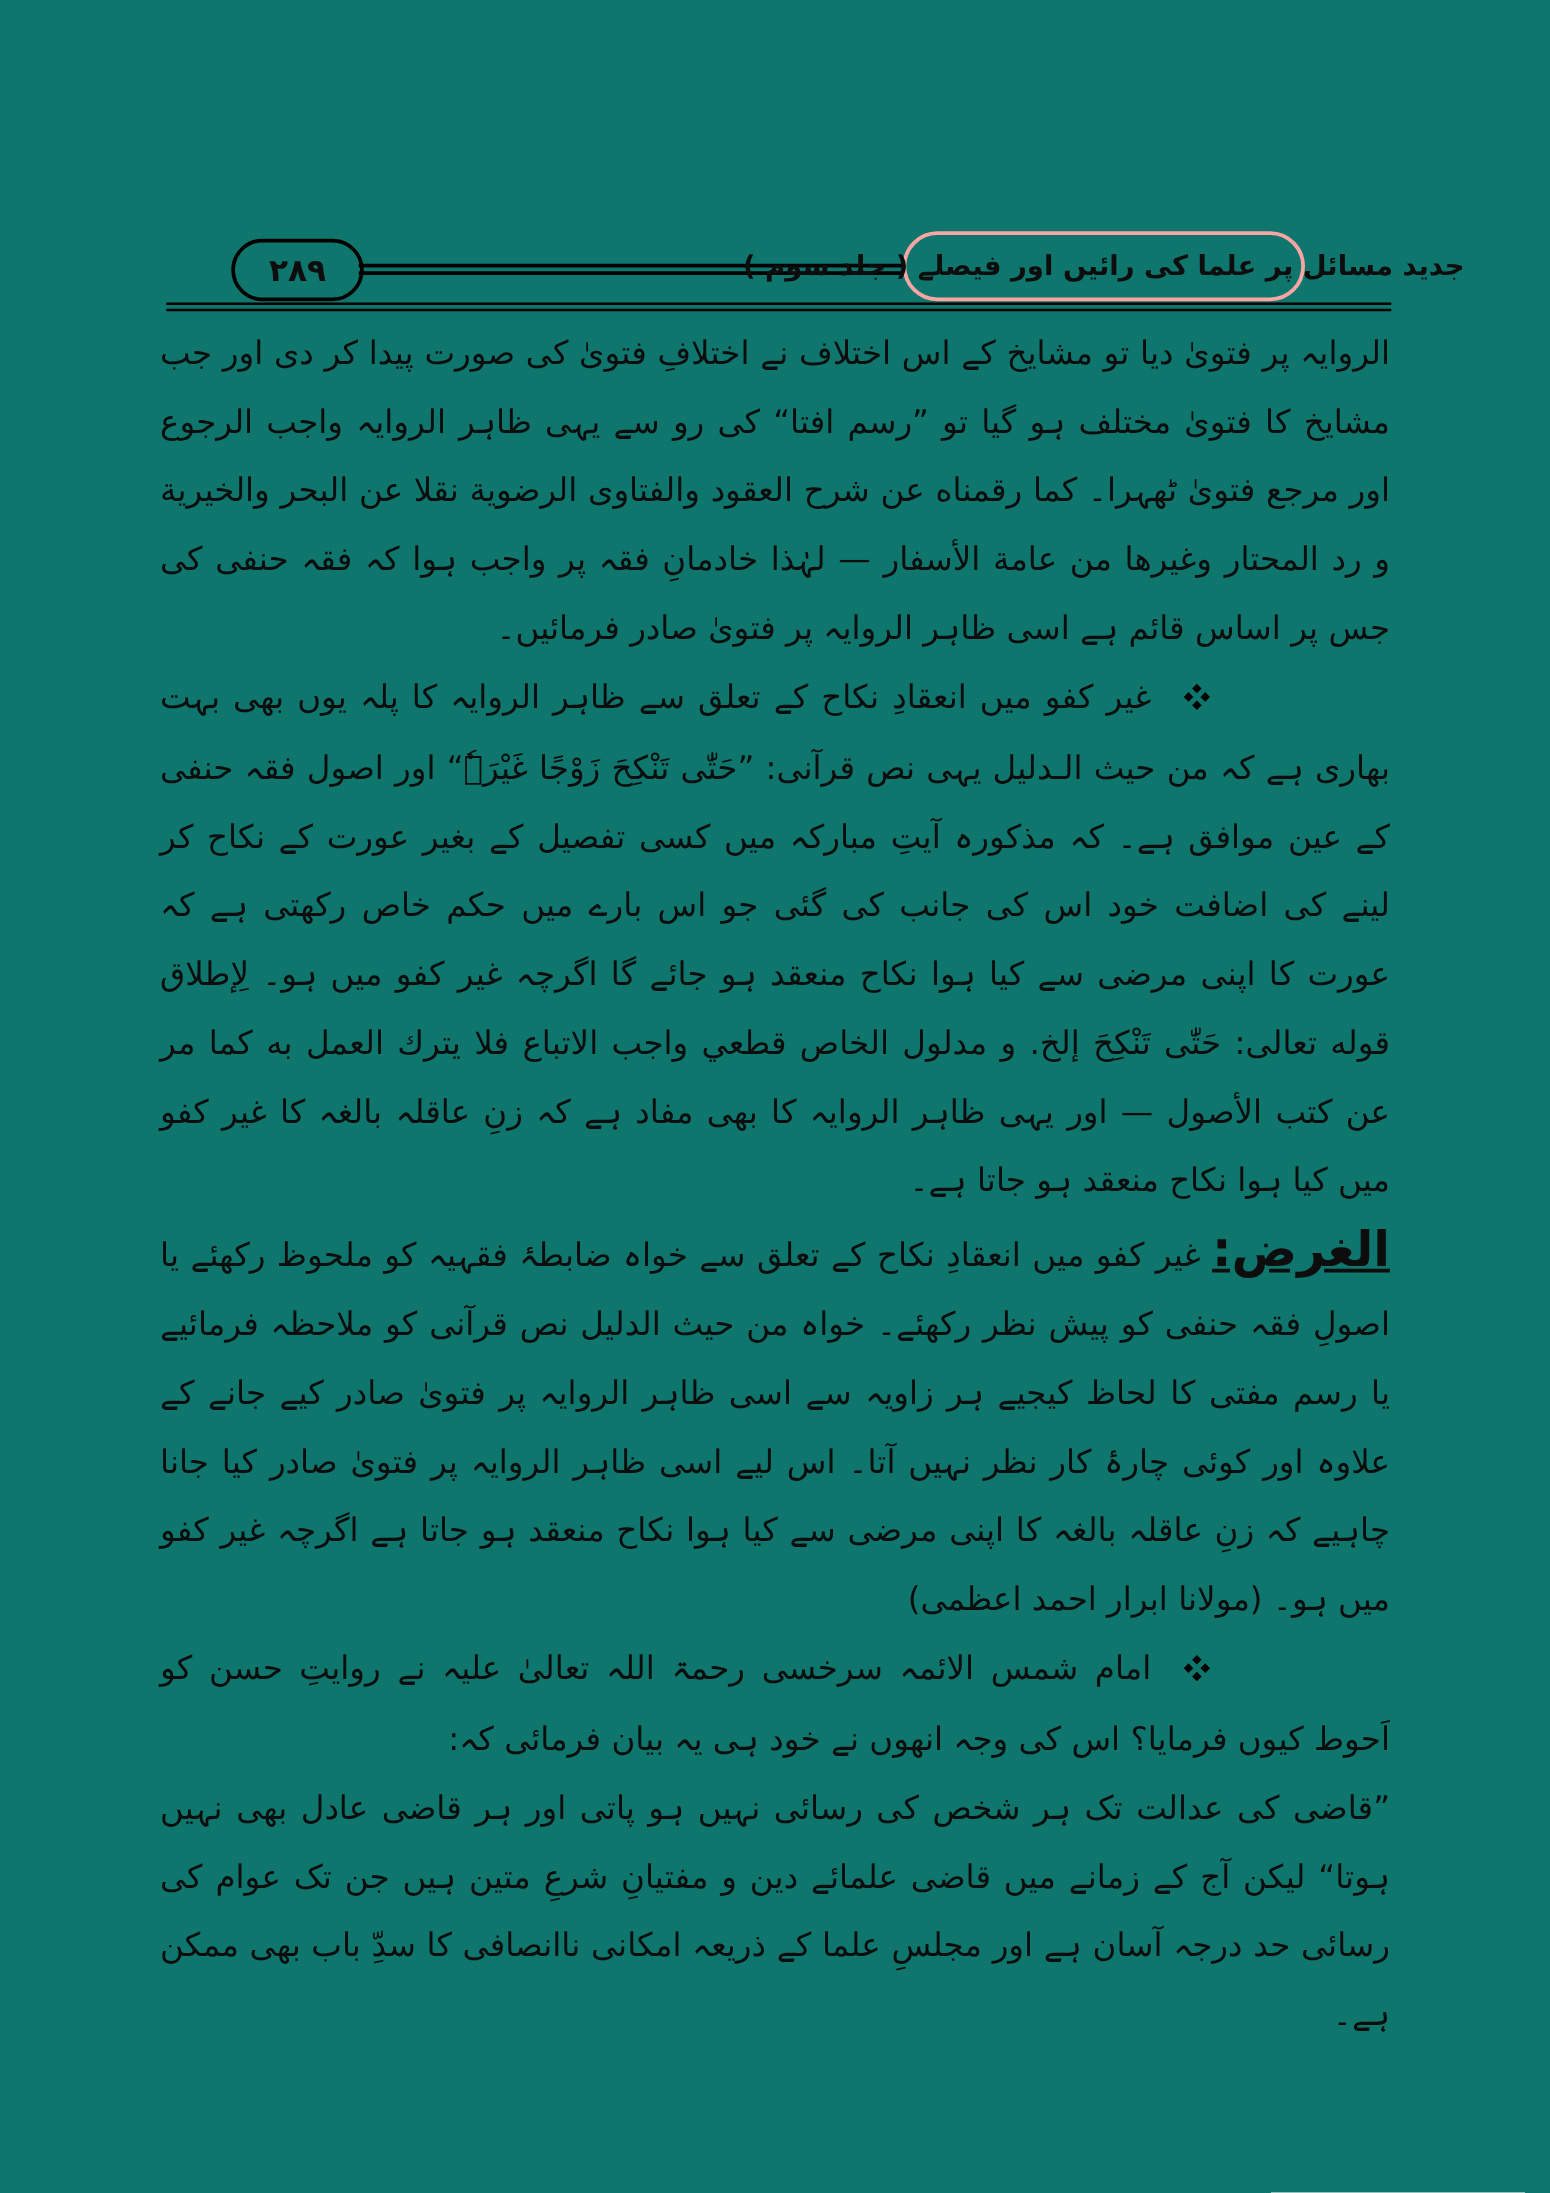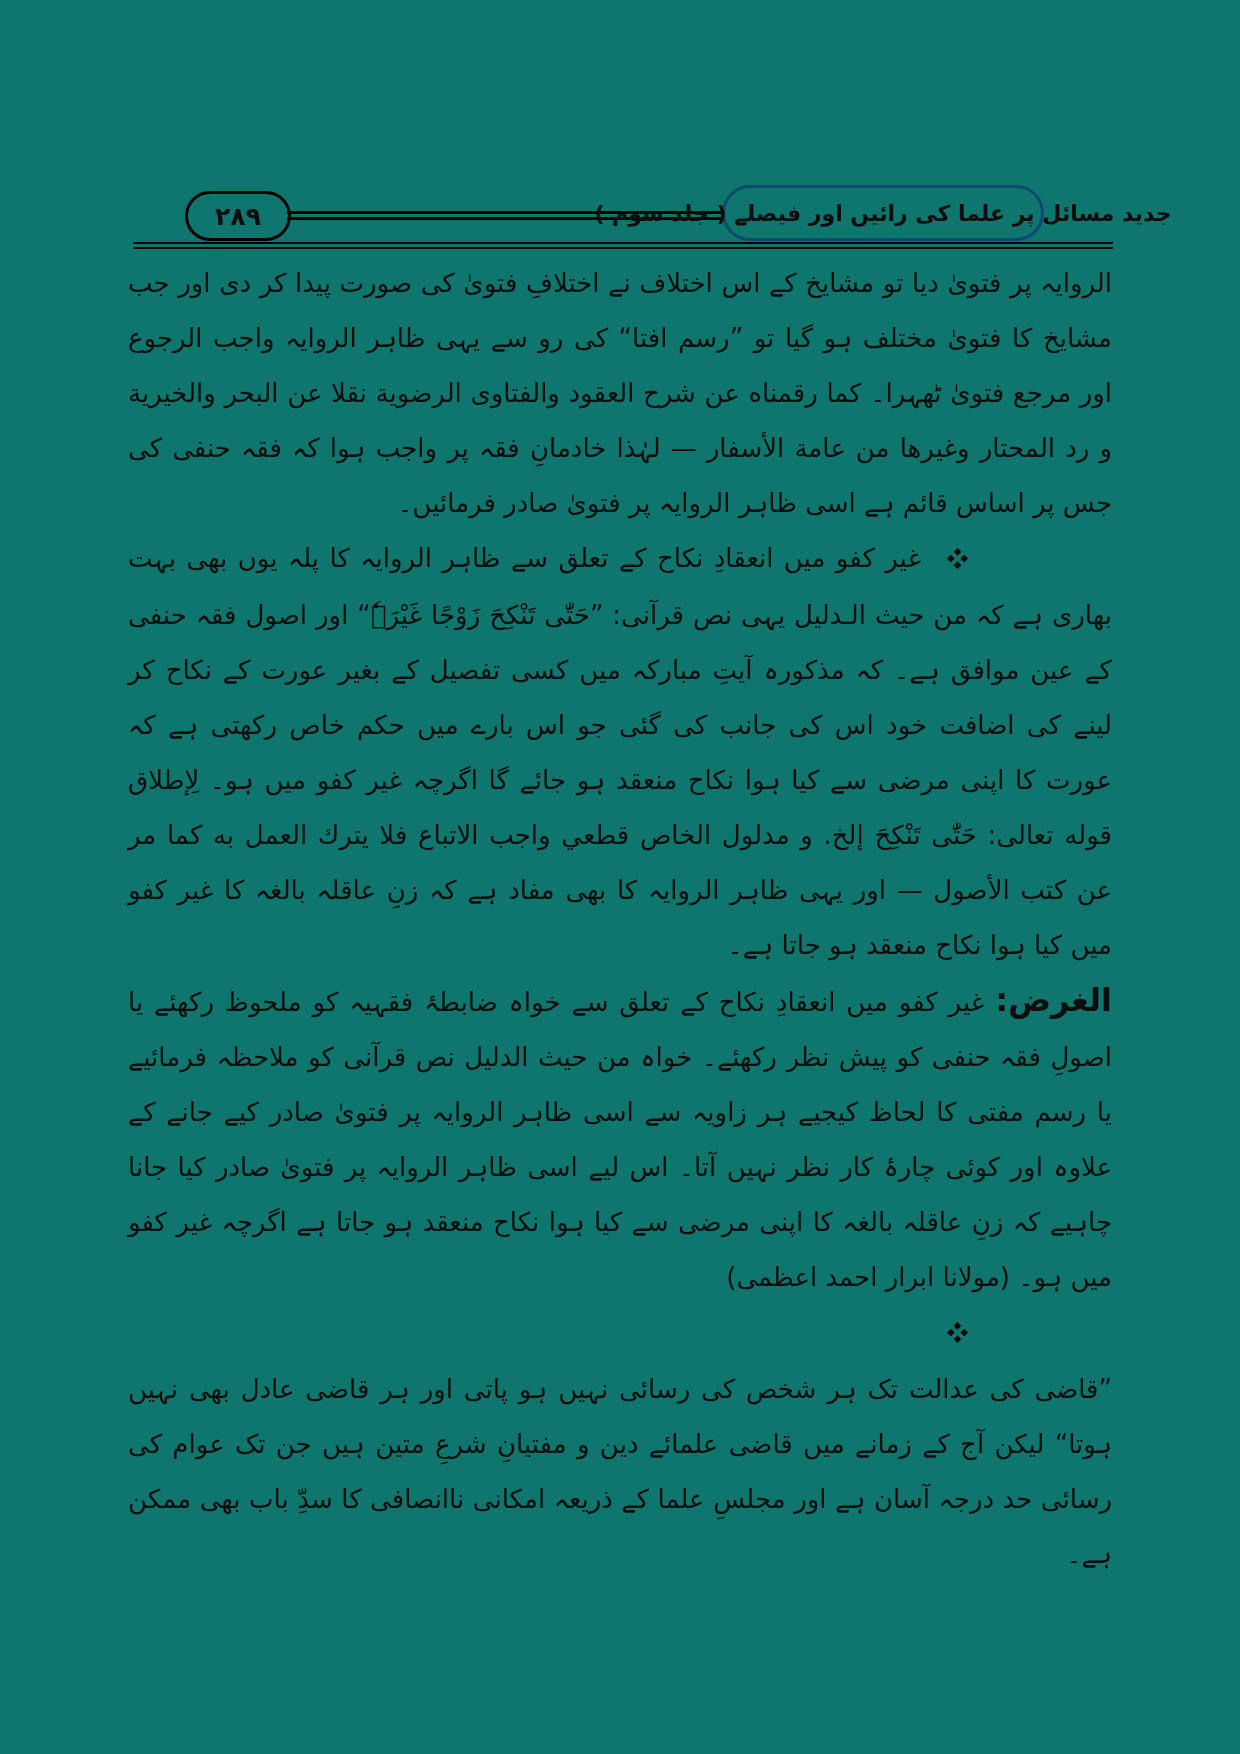--- a/index.html
+++ b/index.html
@@ -41,21 +41,21 @@
     height: 3px;
     border-top: 3px solid #000;
     border-bottom: 3px solid #000;
   }
   .title-box {
     position: absolute;
     left: 722px;
     top: 185px;
     width: 316px;
     height: 50px;
-    border: 3px solid #0c4a6e;
+    border: 3px solid #fca5a5;
     border-radius: 28px;
     display: flex;
     align-items: center;
     justify-content: center;
     direction: rtl;
     font-size: 22px;
     font-weight: bold;
     white-space: nowrap;
   }
   .full-rule {
@@ -87,21 +87,22 @@
   }
   .para.indent { text-indent: 55px; }
   .para.bullet { text-indent: 72px; }
   .diamond-icon {
     display: inline-block;
     vertical-align: -2px;
     margin-left: 26px; 
   }
   .lead {
     font-weight: bold;
-    font-size: 32px;
+    font-size: 39px;
+    text-decoration: underline;
   }
 </style>
 </head>
 <body>
 
 <div class="sheet">
 
   <div class="pagenum-box">
     <span>۲۸۹</span>
   </div>
@@ -127,18 +128,18 @@
     <p class="para"><b class="lead">الغرض:</b><span> غیر کفو میں انعقادِ نکاح کے تعلق سے خواہ ضابطۂ فقہیہ کو ملحوظ رکھئے یا اصولِ فقہ حنفی کو پیش نظر رکھئے۔ خواہ من حیث الدلیل نص قرآنی کو ملاحظہ فرمائیے یا رسم مفتی کا لحاظ کیجیے ہر زاویہ سے اسی ظاہر الروایہ پر فتویٰ صادر کیے جانے کے علاوہ اور کوئی چارۂ کار نظر نہیں آتا۔ اس لیے اسی ظاہر الروایہ پر فتویٰ صادر کیا جانا چاہیے کہ زنِ عاقلہ بالغہ کا اپنی مرضی سے کیا ہوا نکاح منعقد ہو جاتا ہے اگرچہ غیر کفو میں ہو۔ (مولانا ابرار احمد اعظمی)</span></p>
 
 
     <p class="para bullet"><span class="diamond-icon"><svg width="21" height="21" viewBox="0 0 22 22" aria-hidden="true">
             <g fill="#000">
               <path d="M11 0 L15 4 L11 8 L7 4 Z"></path>
               <path d="M11 14 L15 18 L11 22 L7 18 Z"></path>
               <path d="M0 11 L4 7 L8 11 L4 15 Z"></path>
               <path d="M14 11 L18 7 L22 11 L18 15 Z"></path>
             </g>
-          </svg></span></p>
+          </svg></span><span>امام شمس الائمہ سرخسی رحمۃ اللہ تعالیٰ علیہ نے روایتِ حسن کو اَحوط کیوں فرمایا؟ اس کی وجہ انھوں نے خود ہی یہ بیان فرمائی کہ:</span></p>
 
     <p class="para">”قاضی کی عدالت تک ہر شخص کی رسائی نہیں ہو پاتی اور ہر قاضی عادل بھی نہیں ہوتا“ لیکن آج کے زمانے میں قاضی علمائے دین و مفتیانِ شرعِ متین ہیں جن تک عوام کی رسائی حد درجہ آسان ہے اور مجلسِ علما کے ذریعہ امکانی ناانصافی کا سدِّ باب بھی ممکن ہے۔</p>
 
   </div>
 </div>
 
 </body></html>

